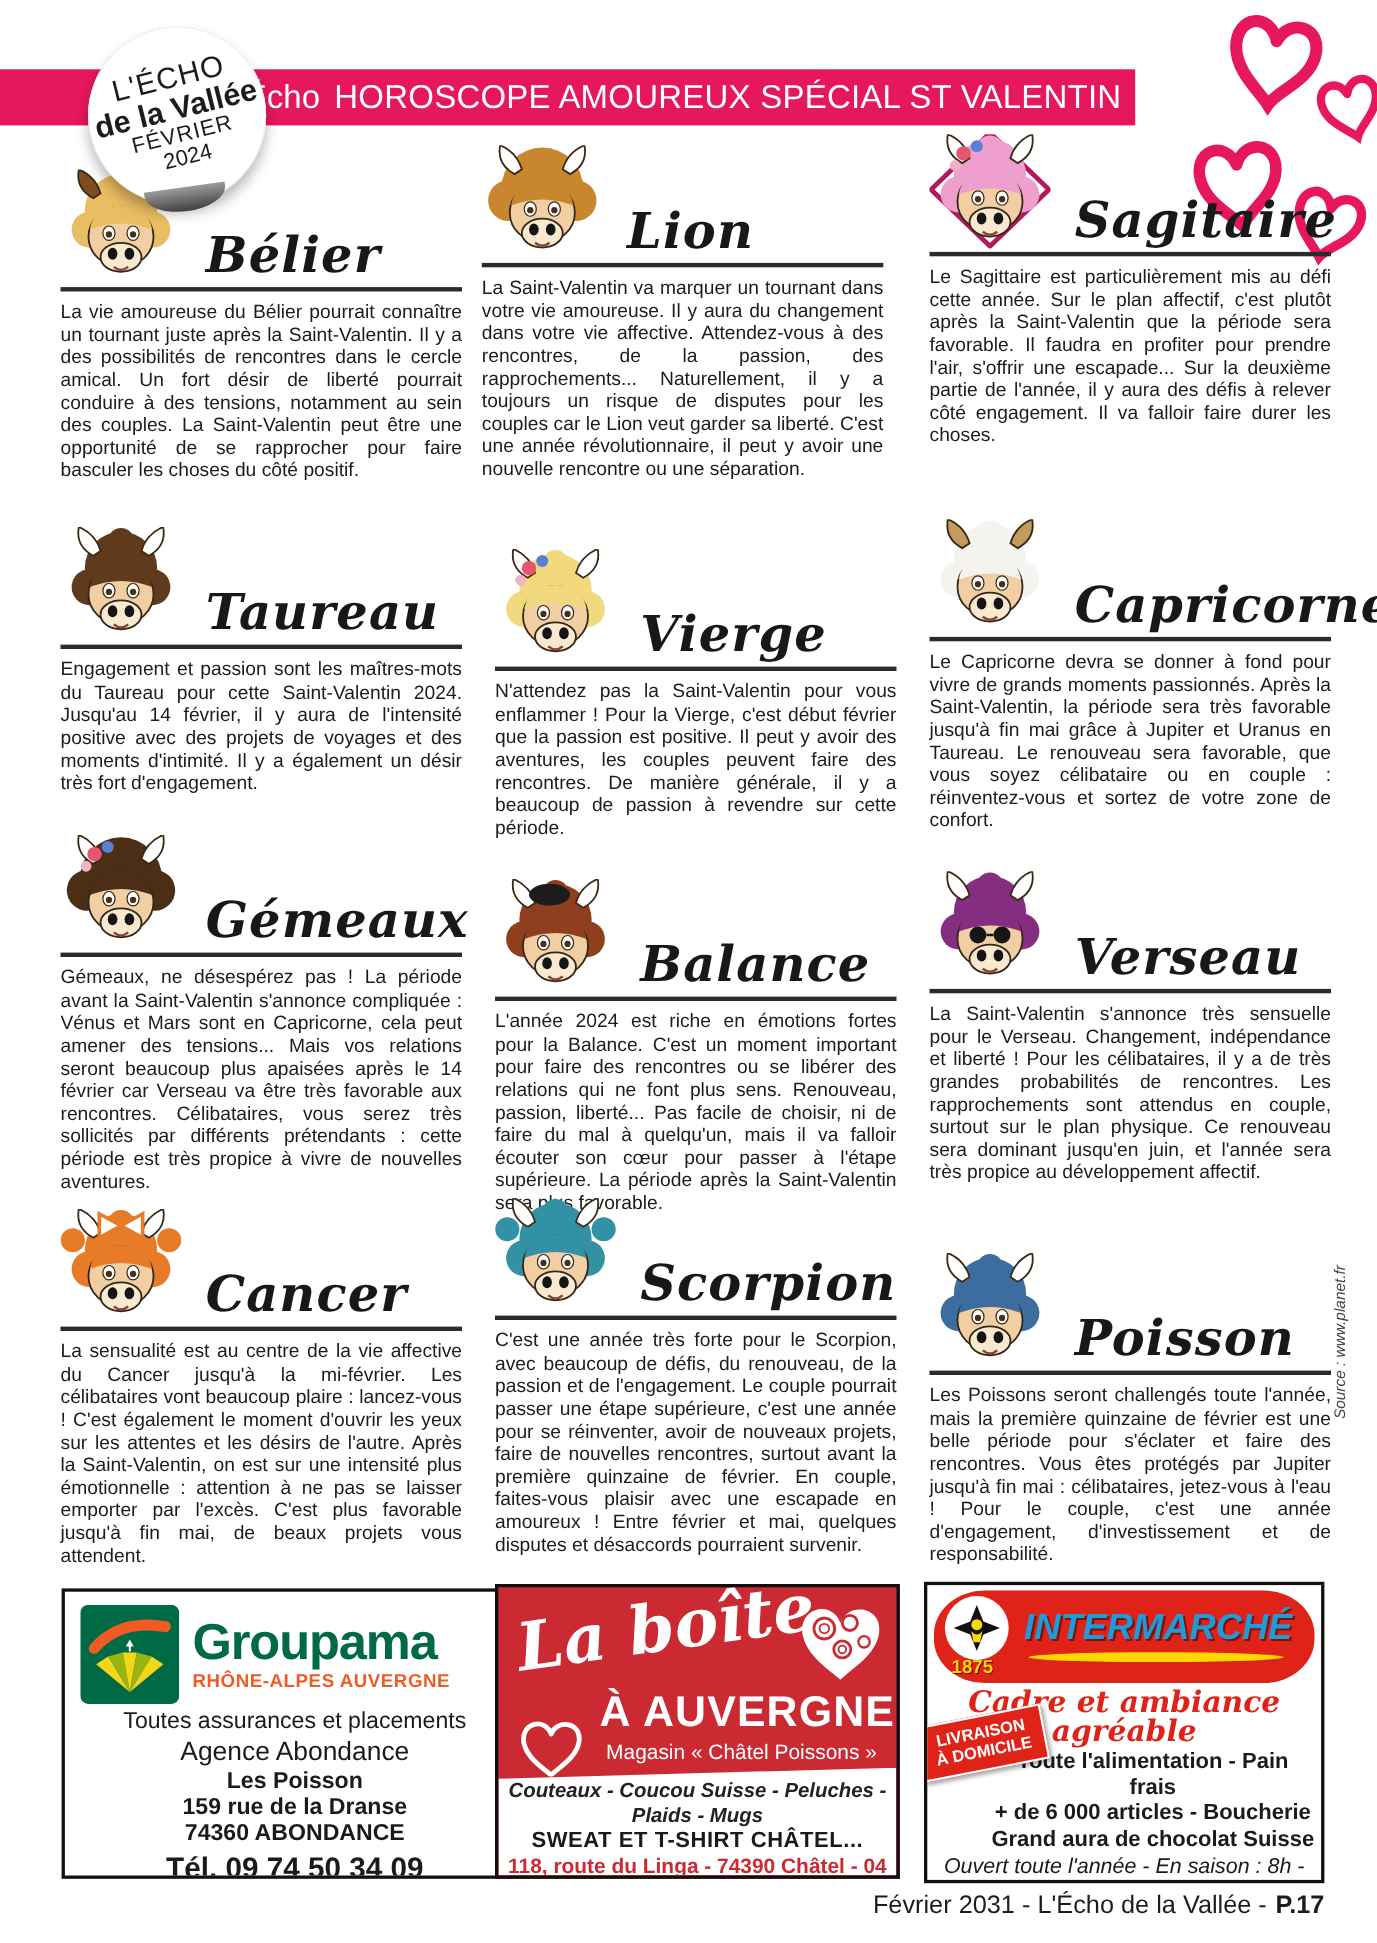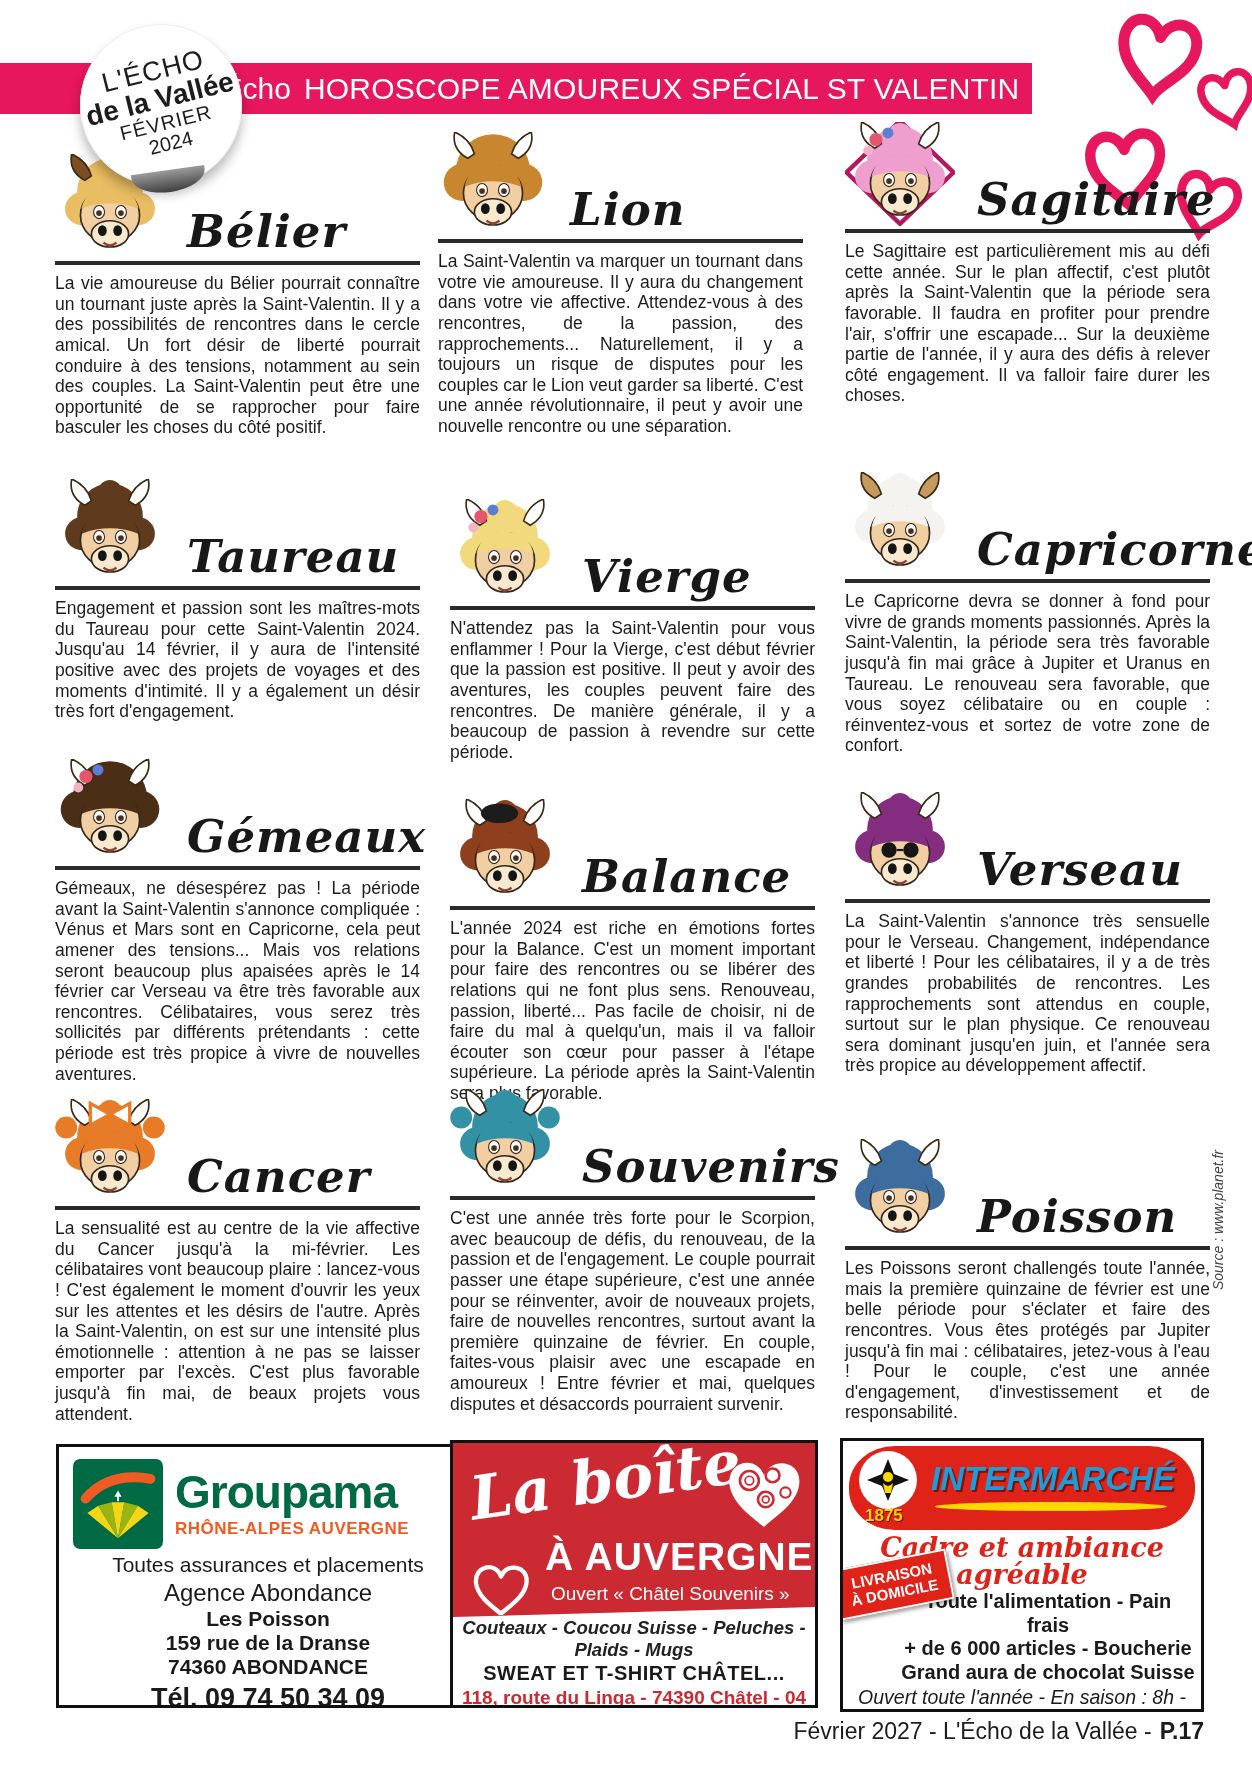--- a/index.html
+++ b/index.html
@@ -325,21 +325,21 @@
             <path d="M24 50 Q28 30 50 30 Q72 30 76 50 Q50 40 24 50 Z" fill="#3391a6"></path>
             <ellipse cx="40" cy="53" rx="5" ry="6" fill="#fff" stroke="#33261a"></ellipse>
             <circle cx="40" cy="54" r="2.6" fill="#4a2f16"></circle>
             <ellipse cx="60" cy="53" rx="5" ry="6" fill="#fff" stroke="#33261a"></ellipse>
             <circle cx="60" cy="54" r="2.6" fill="#4a2f16"></circle>
             <ellipse cx="50" cy="73" rx="17" ry="12" fill="#f9e9cf" stroke="#33261a" stroke-width="1.5"></ellipse>
             <ellipse cx="43" cy="70" rx="4" ry="5" fill="#151515"></ellipse>
             <ellipse cx="57" cy="70" rx="4" ry="5" fill="#151515"></ellipse>
             <path d="M44 81 Q50 86 56 81" fill="none" stroke="#8a4033" stroke-width="2"></path>
           </svg>
-          <div class="sign-title">Souvenirs</div>
+          <div class="sign-title">Scorpion</div>
         </div>
         <div class="sign-rule"></div>
         <p class="sign-text">C'est une année très forte pour le Scorpion, avec beaucoup de défis, du renouveau, de la passion et de l'engagement. Le couple pourrait passer une étape supérieure, c'est une année pour se réinventer, avoir de nouveaux projets, faire de nouvelles rencontres, surtout avant la première quinzaine de février. En couple, faites-vous plaisir avec une escapade en amoureux ! Entre février et mai, quelques disputes et désaccords pourraient survenir.</p>
       </div>
       <div class="sign-block" style="left: 845px; top: 118px;">
         <div class="sign-head">
           <svg viewBox="0 0 100 95" xmlns="http://www.w3.org/2000/svg">
             <polygon points="50,-1 99,46 50,93 1,46" fill="none" stroke="#b5165c" stroke-width="4"></polygon>
             <circle cx="50" cy="34" r="30" fill="#ee9fce"></circle>
             <circle cx="24" cy="50" r="15" fill="#ee9fce"></circle>
@@ -465,21 +465,21 @@
     <div class="g-l2">Agence Abondance</div>
     <div class="g-l3">Les Poisson</div>
     <div class="g-l4">159 rue de la Dranse</div>
     <div class="g-l5">74360 ABONDANCE</div>
     <div class="g-phone">Tél. 09 74 50 34 09</div>
   </div>
 
   <div class="ad" id="ad-gift">
     <div class="gift-script">La boîte</div>
     <div class="gift-caps">À AUVERGNE</div>
-    <div class="gift-sub">Ouvert « Châtel Souvenirs »</div>
+    <div class="gift-sub">Magasin « Châtel Poissons »</div>
     <svg class="gift-heart-ornament" viewBox="0 0 100 90" xmlns="http://www.w3.org/2000/svg">
       <path d="M50 28 C42 4 6 10 10 40 C14 62 36 76 50 88 C62 76 88 62 91 38 C94 10 58 6 50 28" fill="#fff"></path>
       <circle cx="33" cy="34" r="11" fill="none" stroke="#cb2a33" stroke-width="3"></circle>
       <circle cx="33" cy="34" r="5" fill="none" stroke="#cb2a33" stroke-width="2"></circle>
       <circle cx="60" cy="28" r="8" fill="none" stroke="#cb2a33" stroke-width="3"></circle>
       <circle cx="52" cy="56" r="9" fill="none" stroke="#cb2a33" stroke-width="3"></circle>
       <circle cx="52" cy="56" r="4" fill="none" stroke="#cb2a33" stroke-width="2"></circle>
       <circle cx="75" cy="48" r="6" fill="none" stroke="#cb2a33" stroke-width="2.5"></circle>
     </svg>
     <svg class="gift-heart-outline" viewBox="0 0 100 90" xmlns="http://www.w3.org/2000/svg">
@@ -515,16 +515,16 @@
     <div class="inter-bold-lines">
       <div>Toute l'alimentation - Pain frais</div>
       <div>+ de 6 000 articles - Boucherie</div>
       <div>Grand aura de chocolat Suisse</div>
     </div>
     <div class="inter-hours">Ouvert toute l'année - En saison : 8h - 19h (7j/7)</div>
 
   </div>
 
   <div class="footer-line">
-    <span>Février 2027 - L'Écho de la Vallée -</span><span class="footer-page">P.17</span>
+    <span>Février 2031 - L'Écho de la Vallée -</span><span class="footer-page">P.17</span>
   </div>
 
 </div>
 
 </body></html>

